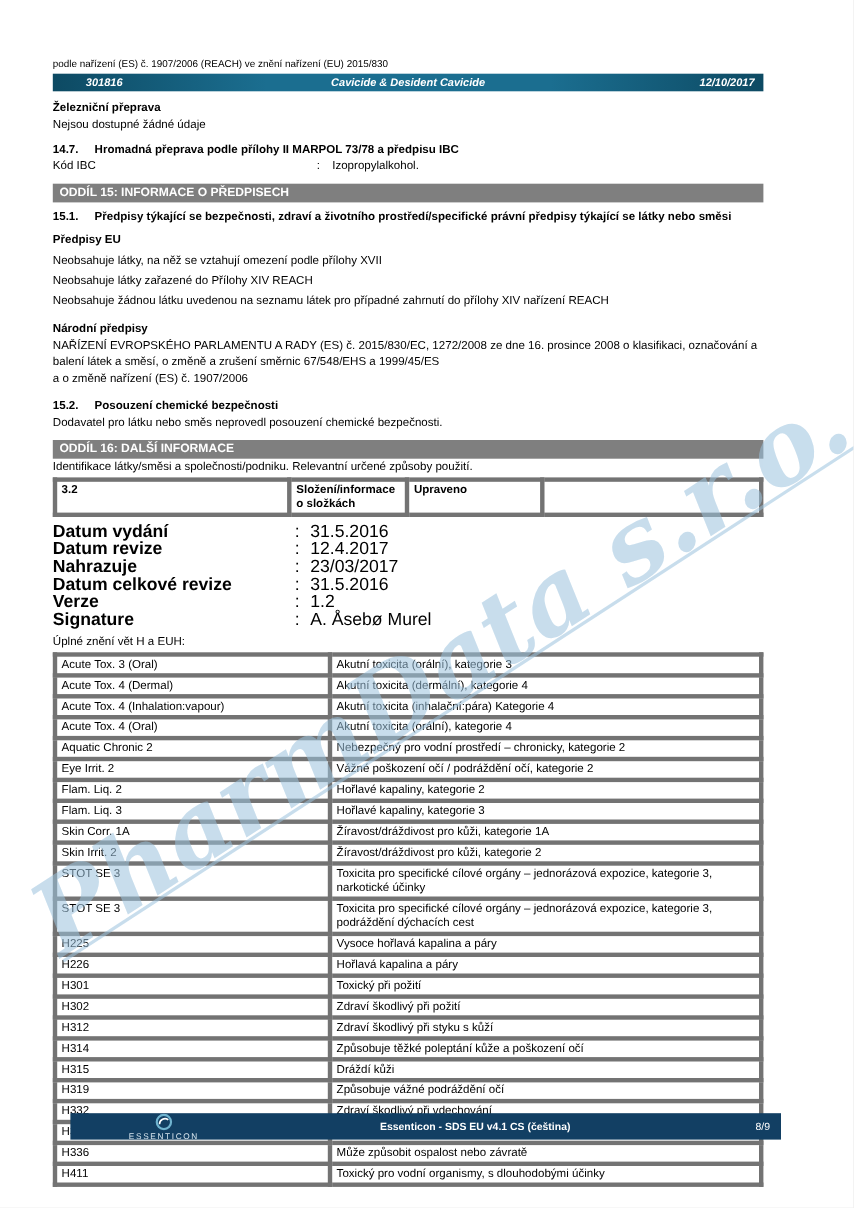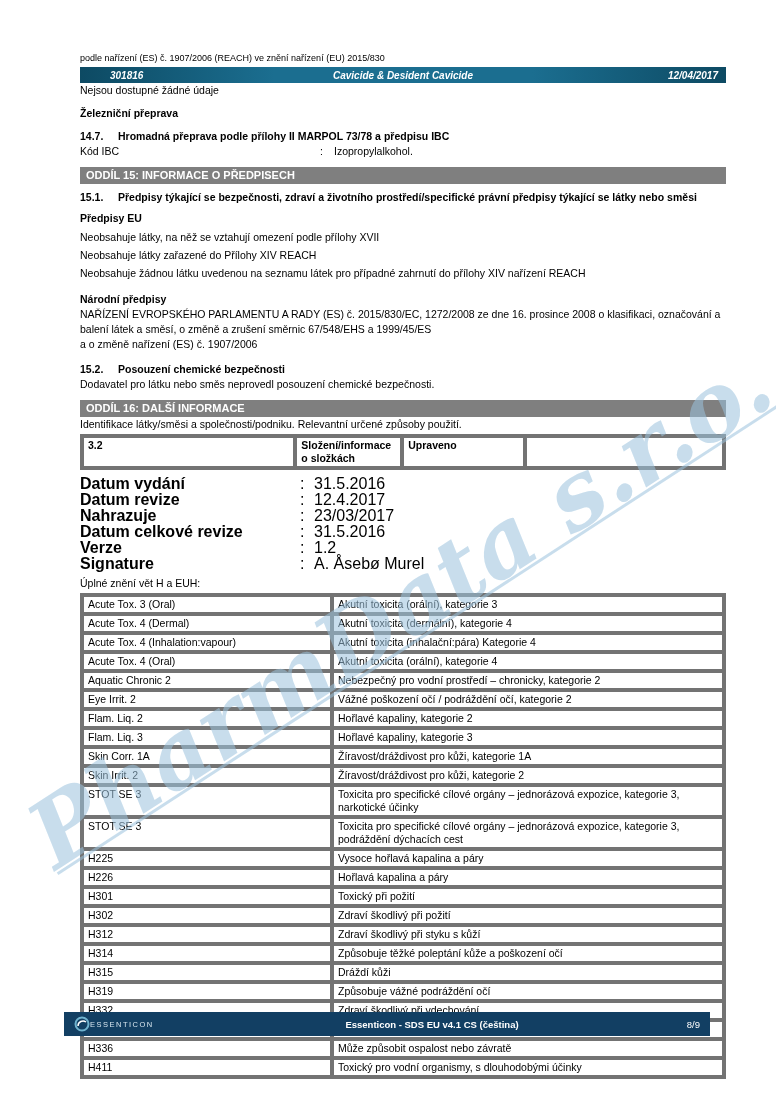--- a/index.html
+++ b/index.html
@@ -1,20 +1,20 @@
 <!DOCTYPE html>
 <html><head>
 <meta charset="utf-8">
 <style>
   * { margin:0; padding:0; box-sizing:border-box; }
   html,body { background:#e9e9e9; }
   body { width:776px; height:1098px; font-family:"Liberation Sans", sans-serif; color:#000; position:relative; }
   .page { position:absolute; inset:0; background:#fff; overflow:hidden; }
 
-  .content { position:absolute; left:80px; top:52px; width:646px; z-index:1; }
+  .content { position:absolute; left:48px; top:52px; width:646px; z-index:1; }
 
   .reach-line { font-size:9px; line-height:12px; margin-bottom:3px; }
 
   .header-bar { display:flex; align-items:center; height:16px;
     background:linear-gradient(90deg,#0d4a63 0%,#1b6e90 30%,#1b6e90 70%,#0d4a63 100%);
     color:#fff; font-weight:bold; font-size:10px; padding:0 8px;font-style:italic; }
   .hb-left { width:130px; padding-left:22px; }
   .hb-center { flex:1; text-align:center; }
   .hb-right { width:130px; text-align:right; }
 
@@ -43,44 +43,44 @@
 
   .mt2{margin-top:2px}.mt4{margin-top:4px}.mt6{margin-top:6px}.mt8{margin-top:8px}.mt10{margin-top:10px}
 
   .watermark { position:absolute; left:-40px; top:555px; width:880px; text-align:center;
     transform:rotate(-33deg); font-family:"DejaVu Serif", serif; font-style:italic; font-weight:bold;
     font-size:92px; color:#9cc3de; opacity:0.55; z-index:2; pointer-events:none; white-space:nowrap;
     text-decoration:underline; text-decoration-thickness:3px; text-decoration-skip-ink:none; }
 
   .footer { position:absolute; left:64px; top:1012px; width:646px; height:24px; background:#123f63;
     color:#fff; display:flex; align-items:center; padding:0 10px; gap:8px; z-index:3; }
-  .logo { display:flex; align-items:center; gap:0; width:150px; }
+  .logo { display:flex; align-items:center; gap:0; width:150px;flex-direction:column; }
   .logo-text { font-size:7.5px; letter-spacing:1.5px; color:#d8e6ef; }
   .ft-center { flex:1; text-align:center; font-size:9.5px; font-weight:bold; }
   .ft-page { width:60px; text-align:right; font-size:9.5px; font-weight:normal; }
 </style>
 </head>
 <body>
 
 <div class="page">
 
   <div class="watermark">PharmData s.r.o.</div>
 
   <div class="content">
 
     <div class="reach-line">podle nařízení (ES) č. 1907/2006 (REACH) ve znění nařízení (EU) 2015/830</div>
 
     <div class="header-bar">
       <span class="hb-left">301816</span>
       <span class="hb-center">Cavicide &amp; Desident Cavicide</span>
-      <span class="hb-right">12/04/2017</span>
-    </div>
-
+      <span class="hb-right">12/10/2017</span>
+    </div>
+
+    <div class="para bold mt8">Železniční přeprava</div>
     <div class="para">Nejsou dostupné žádné údaje</div>
-    <div class="para bold mt8">Železniční přeprava</div>
 
     <div class="numline mt8">
       <span class="num bold">14.7.</span>
       <span class="bold">Hromadná přeprava podle přílohy II MARPOL 73/78 a předpisu IBC</span>
     </div>
     <div class="kv">
       <span class="kv-l240">Kód IBC</span>
       <span class="kv-c">:</span>
       <span>Izopropylalkohol.</span>
     </div>

